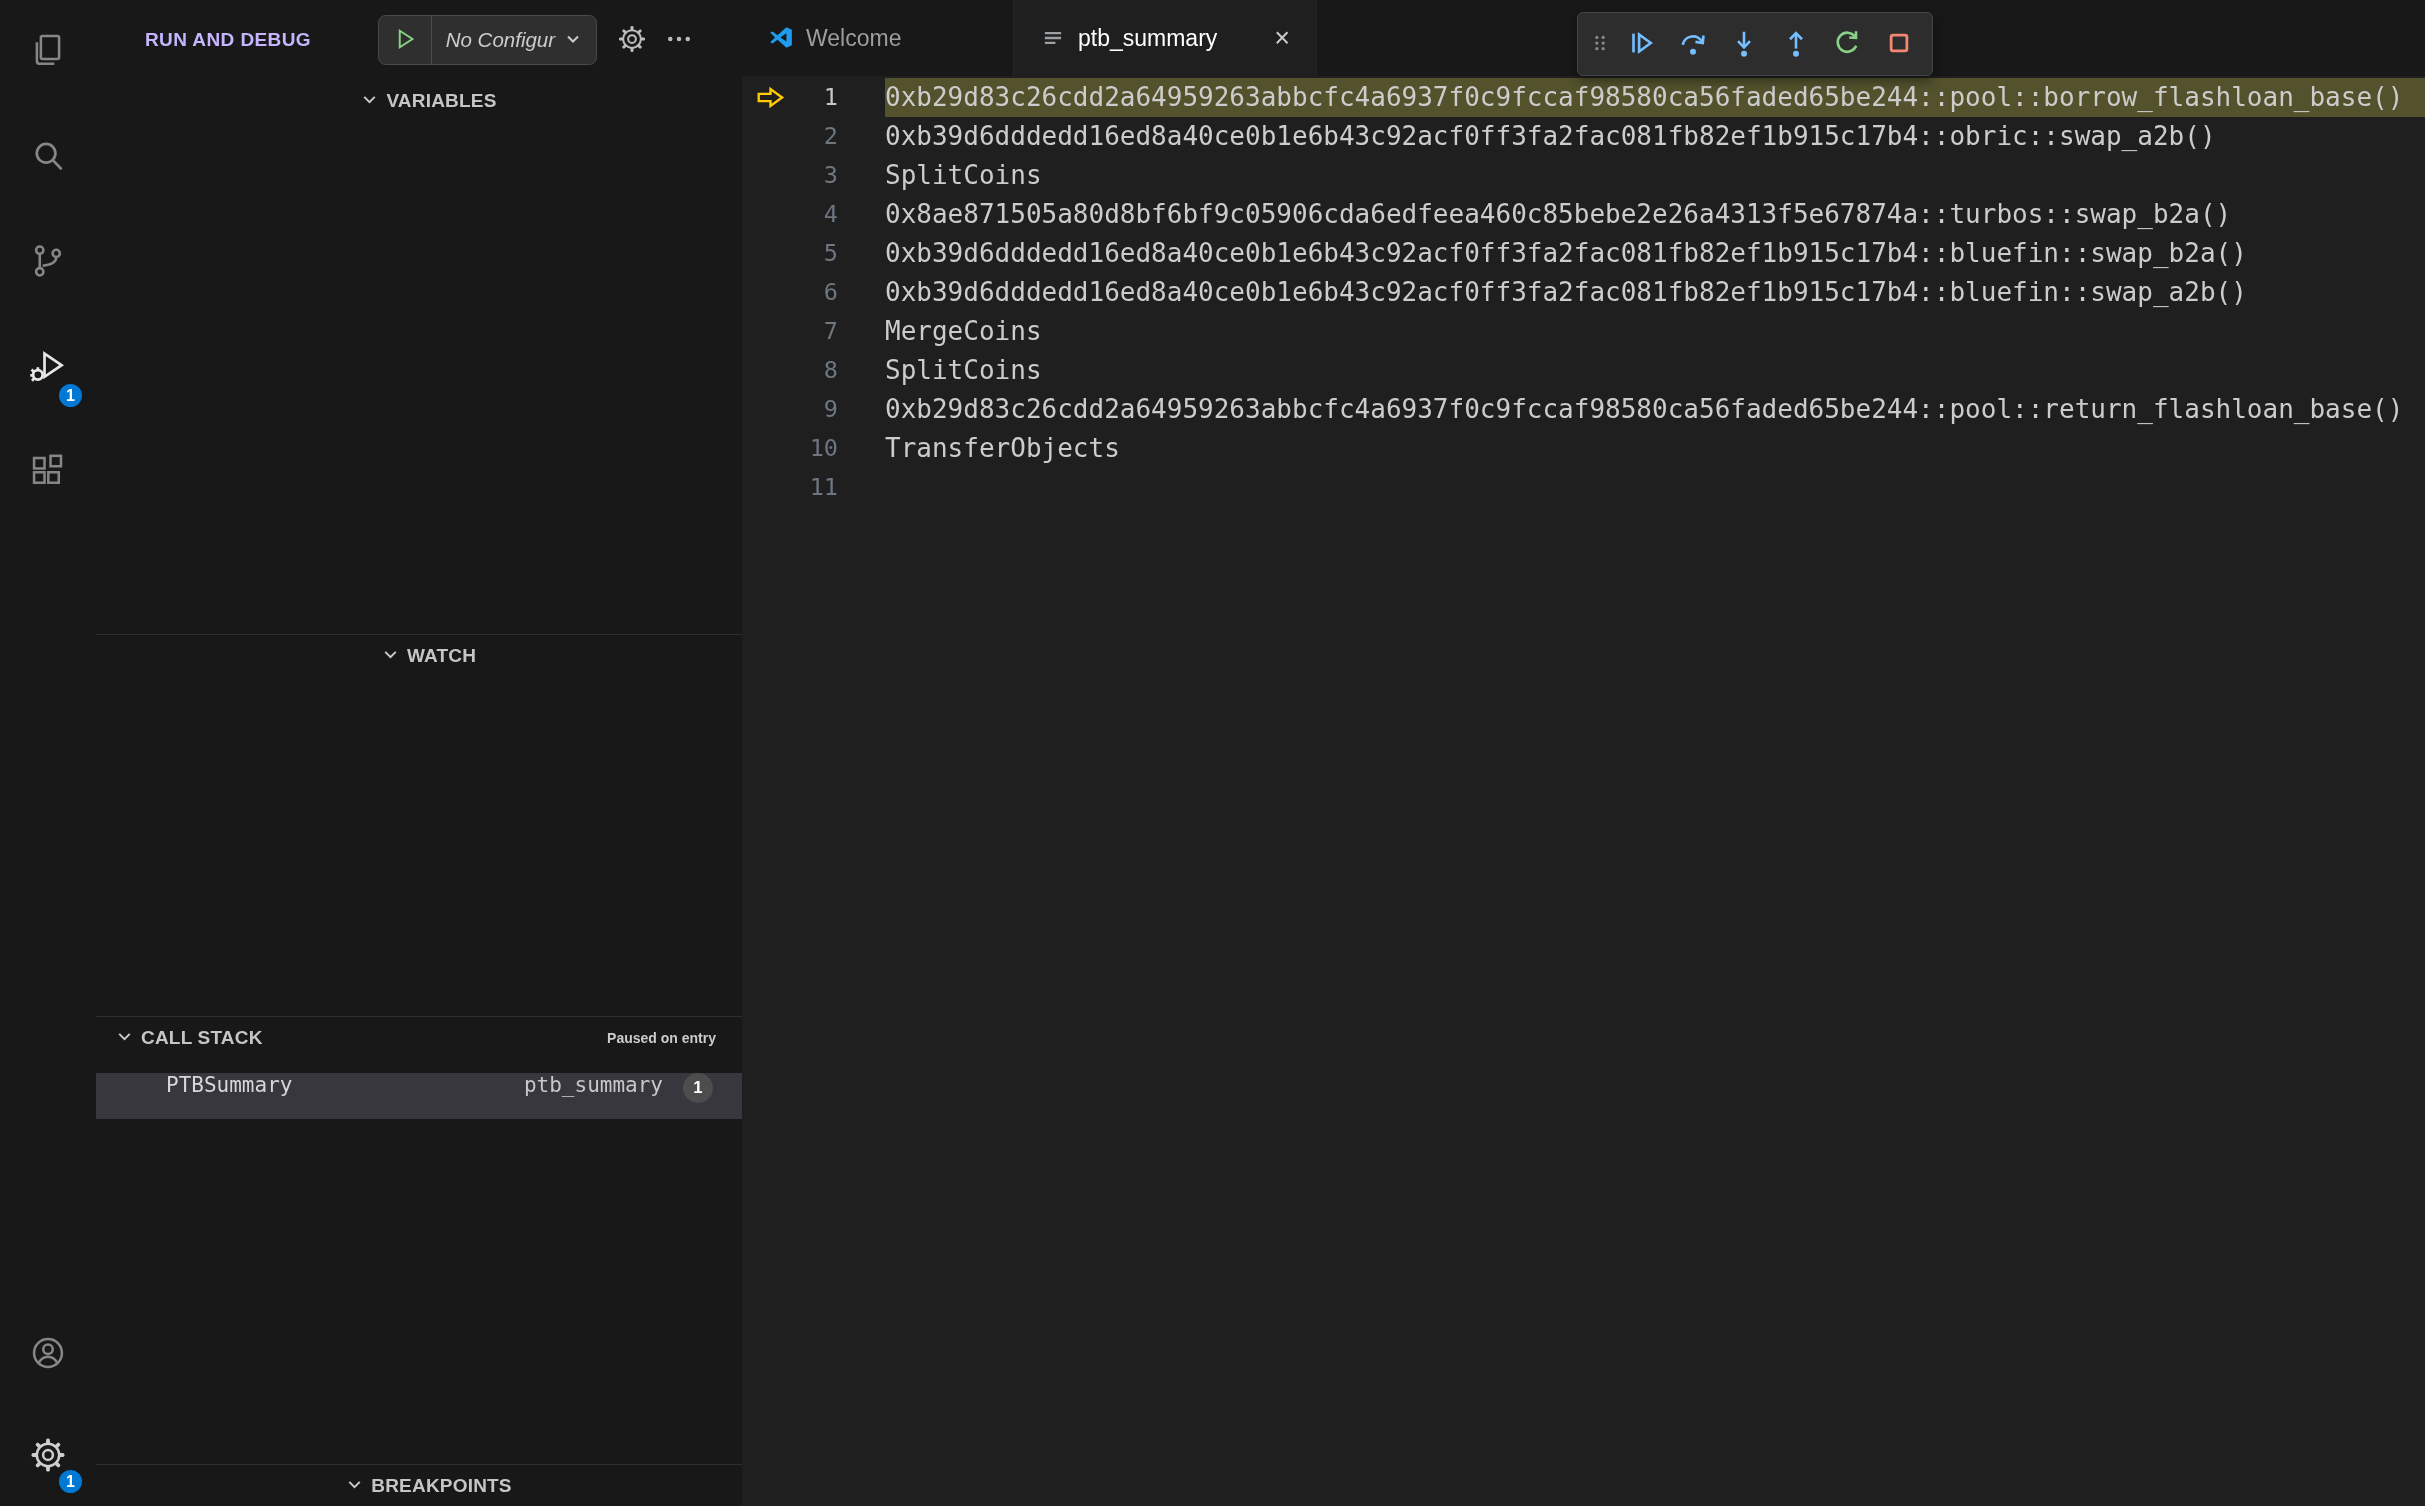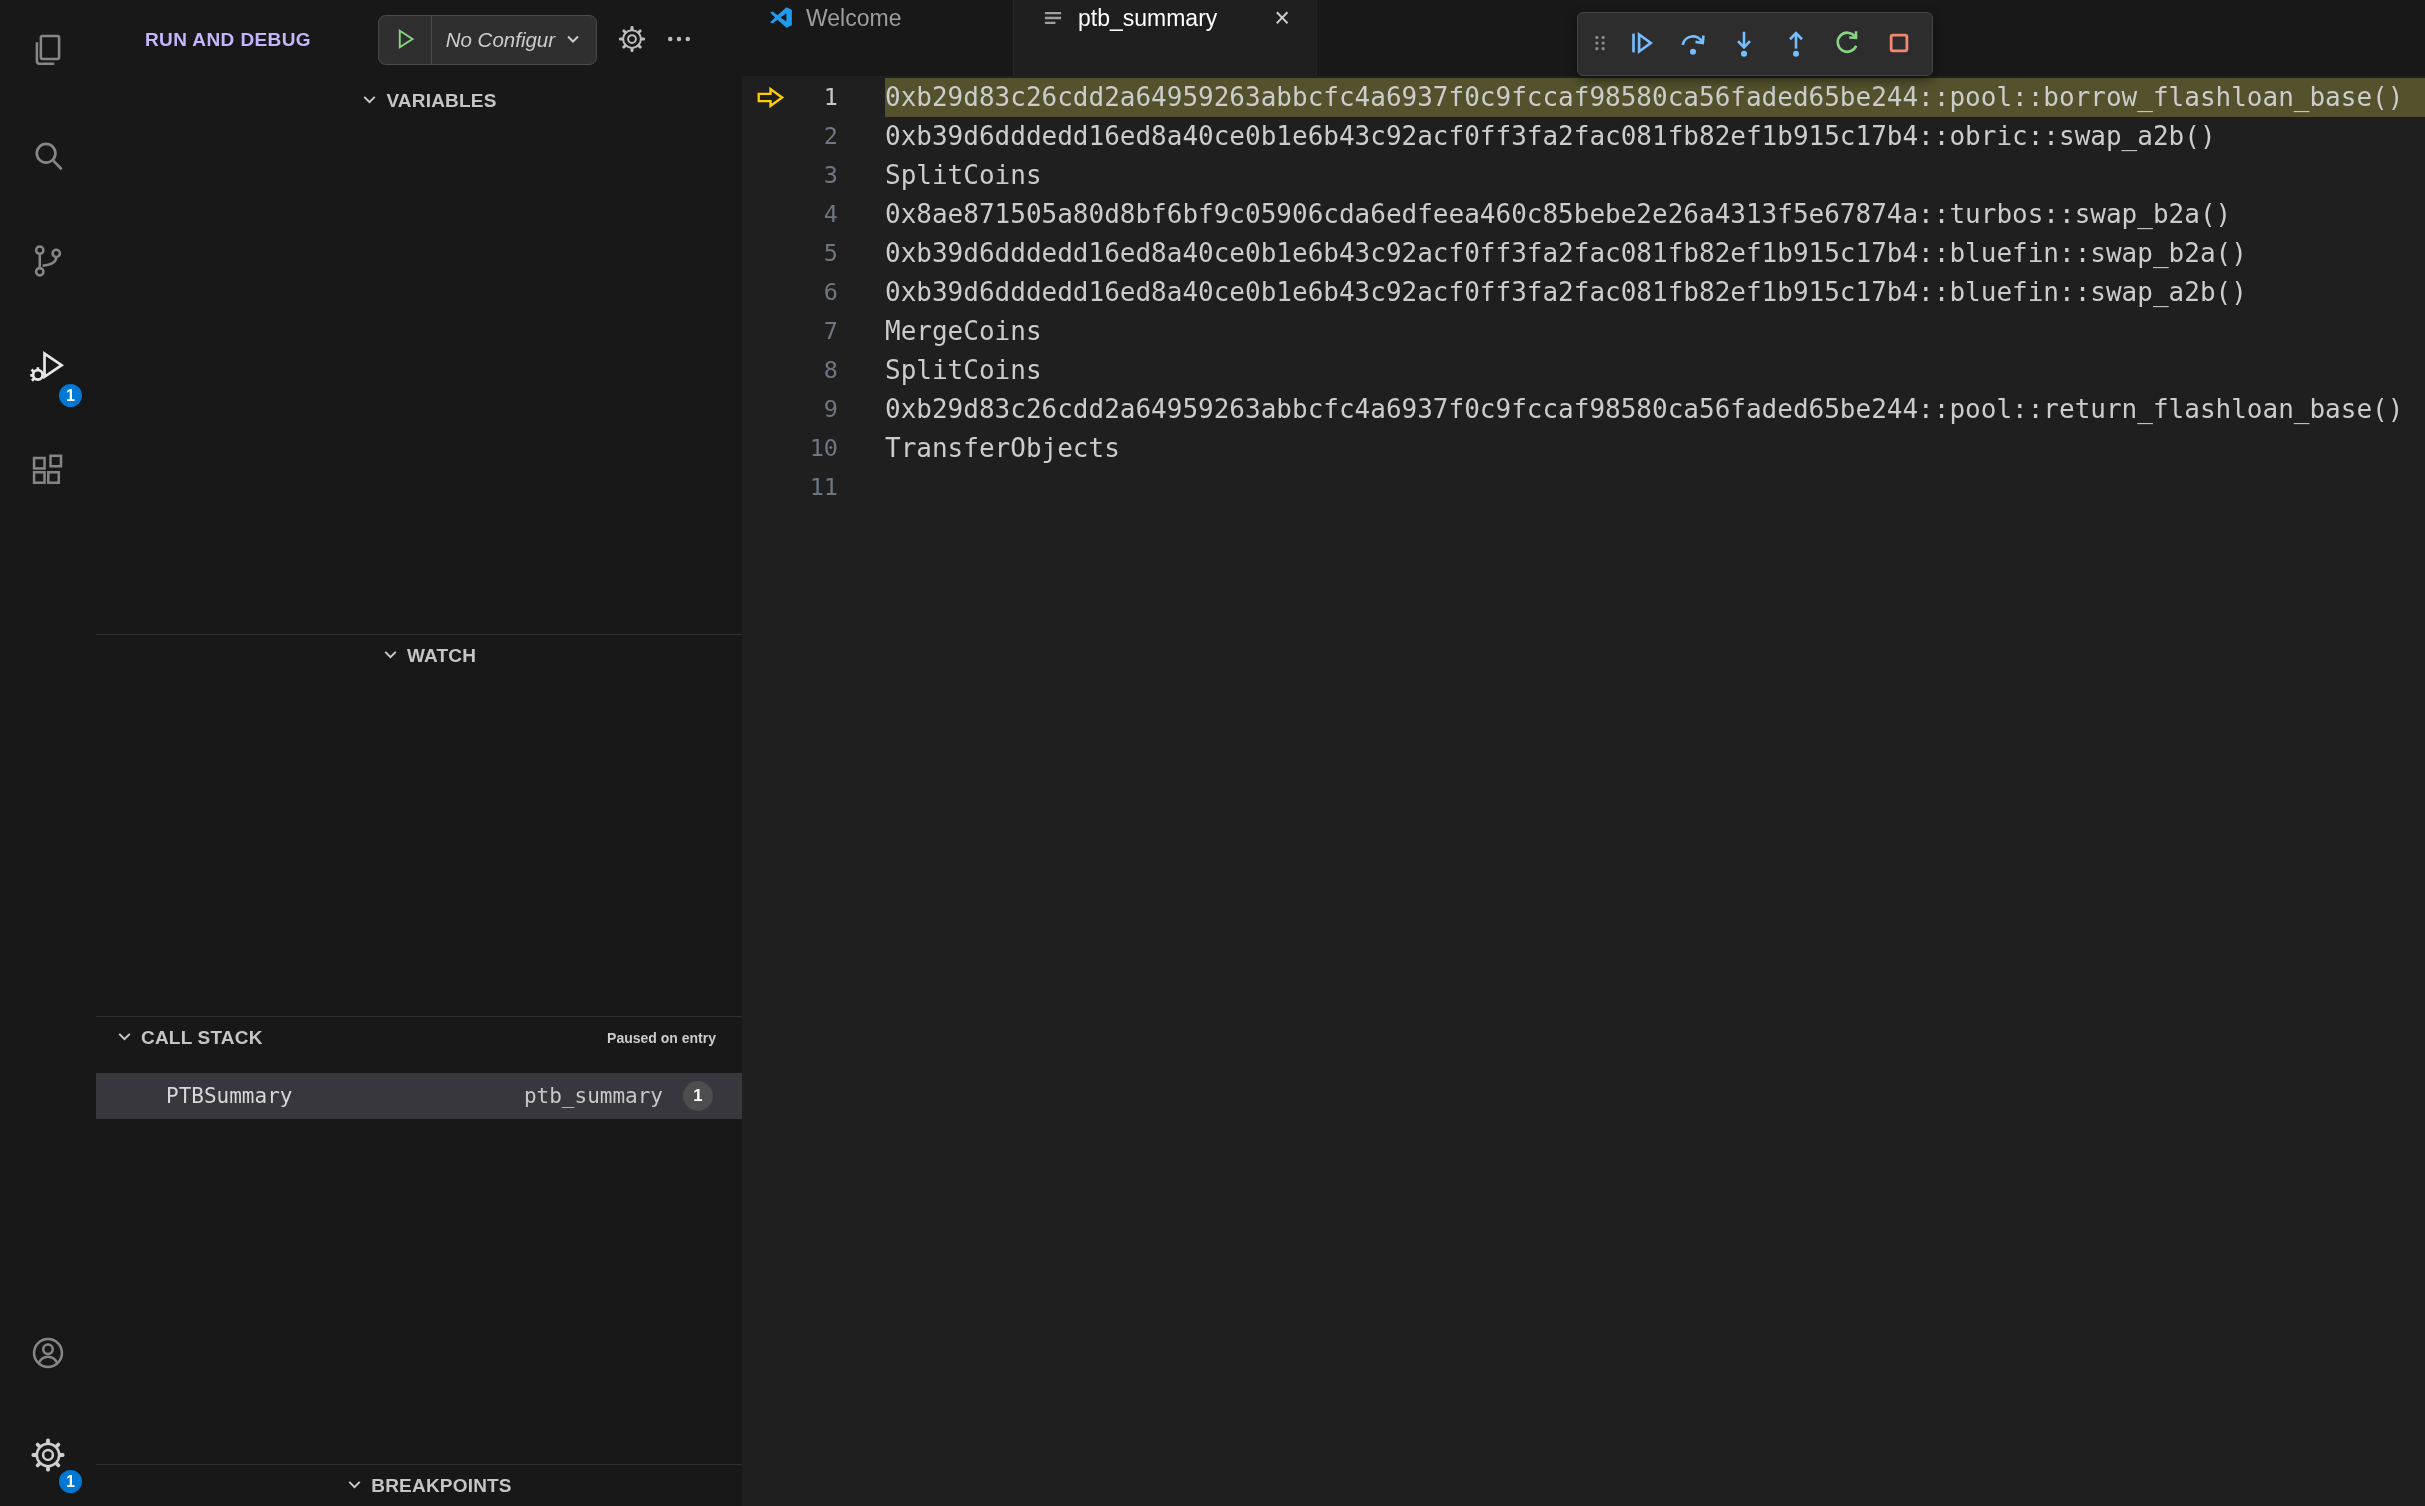--- a/index.html
+++ b/index.html
@@ -39,32 +39,32 @@
   .section { display:flex; flex-direction:column; flex:none; }
   .sec-variables { height:554px; }
   .sec-watch { height:382px; border-top:1.5px solid #2e2e2e; }
   .sec-callstack { height:448px; border-top:1.5px solid #2e2e2e; }
   .sec-breakpoints { flex:1 1 auto; border-top:1.5px solid #2e2e2e; }
   .sec-header { height:42px; display:flex; align-items:center; padding-left:18px; gap:6px; cursor:pointer; flex:none;justify-content:center; }
   .sec-chevron svg { width:21px; height:21px; color:#cccccc; }
   .sec-title { font-size:19px; font-weight:700; color:#c5c5c5; letter-spacing:0.2px; }
   .sec-status { margin-left:auto; margin-right:26px; font-size:14px; font-weight:700; color:#cccccc; }
 
-  .cs-row { margin-top:13.7px; height:46px; background:#37373d; display:flex; align-items:center;
+  .cs-row { margin-top:13.7px; height:46px; background:#37373d; display:flex; 
             padding:0 29px 0 70px; cursor:pointer; font-family:"DejaVu Sans Mono", monospace; }
   .cs-name { font-size:21px; color:#d7d7d7; }
   .cs-source { margin-left:auto; font-size:21px; color:#c8c8c8; }
   .cs-badge { margin-left:20px; min-width:30px; height:30px; border-radius:15px; background:#4d4d4d;
               color:#ffffff; font-family:"Liberation Sans",sans-serif; font-size:16.7px; font-weight:700;
               display:flex; align-items:center; justify-content:center; }
 
   
   .main { flex:1; display:flex; flex-direction:column; background:#1f1f1f; position:relative; min-width:0; }
   .tabbar { height:76px; background:#181818; display:flex; flex:none; }
-  .tab { display:flex; align-items:flex-start; padding:5px 26px; gap:12px; font-size:23px; color:#9d9d9d;
+  .tab { display:flex; align-items:center; padding:5px 26px; gap:12px; font-size:23px; color:#9d9d9d;
          border-right:1.5px solid #252526; cursor:pointer; flex:none; }
   .tab-welcome { width:272px; }
   .tab-active { width:303px; background:#1f1f1f; color:#ffffff; }
   .tab svg.file-icon { width:26px; height:26px; }
   .tab-close { margin-left:auto; font-size:27px; color:#cccccc; line-height:1; cursor:pointer; }
 
   .editor { flex:1; padding-top:1.5px; font-family:"DejaVu Sans Mono", monospace; font-size:26px; color:#cccccc; }
   .line { display:flex; height:39px; line-height:39px; }
   .gutter { width:143px; flex:none; position:relative; text-align:right; padding-right:47px;
             color:#6e7681; font-size:23.5px; cursor:pointer; }

